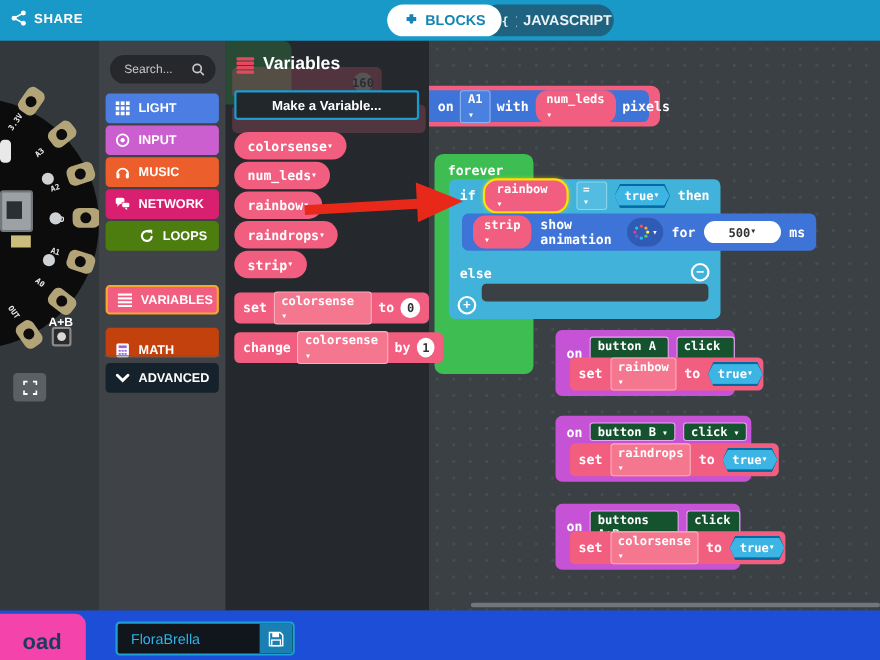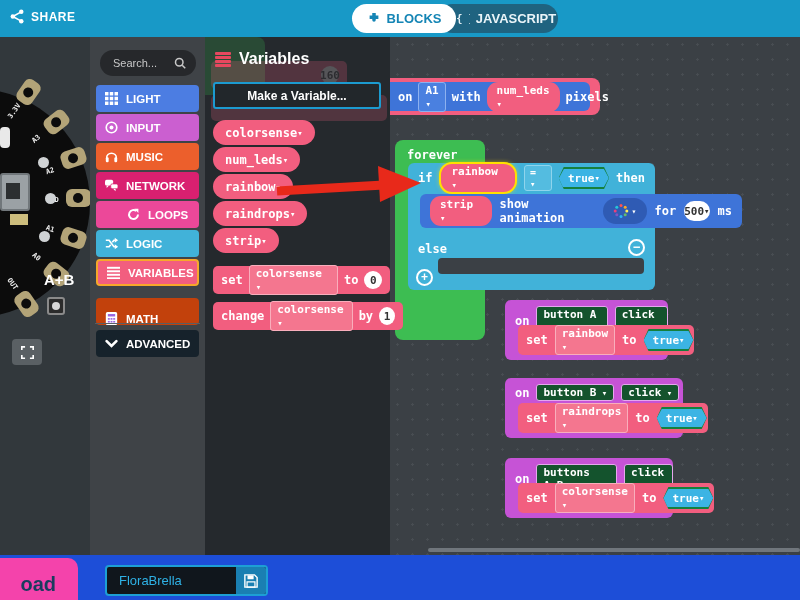--- a/index.html
+++ b/index.html
@@ -20,36 +20,36 @@
   #simcol { left:0; top:37px; width:90px; height:518px; background:#32383c; overflow:hidden; }
   #board { left:-138px; top:52px; width:228px; height:228px; border-radius:50%; background:#0c0c0c; }
   .pad { width:25px; height:18px; background:#b3a478; border-radius:6px; position:absolute; }
   .pad::after { content:""; position:absolute; left:7px; top:4px; width:10px; height:10px; border-radius:50%; background:#0c0c0c; }
   .padlbl { position:absolute; color:#eee; font-size:7px; font-weight:bold; font-family:"DejaVu Sans Mono",monospace; }
   .sdot { position:absolute; width:11px; height:11px; border-radius:50%; background:#cfd2d4; }
   #sw { left:0px; top:136px; width:30px; height:38px; background:#9ba1a5; border-radius:3px; border:2px solid #71777b; }
   #sw::after { content:""; position:absolute; left:4px; top:8px; width:14px; height:16px; background:#2c2f31; }
   #thermo { left:0px; top:90px; width:10px; height:21px; background:#e9e9e9; border-radius:4px; }
   #led { left:10px; top:177px; width:18px; height:11px; background:#cdbd7d; }
-  #ab-label { left:44px; top:234px; color:#fff; font-size:15px; font-weight:bold; }
+  #ab-label { left:44px; top:250px; color:#fff; font-size:11px; font-weight:bold; }
   #ab-btn { left:47px; top:260px; width:18px; height:18px; background:#2b2b2b; border:2px solid #8a8a8a; border-radius:3px; cursor:pointer; }
   #ab-btn::after { content:""; position:absolute; left:3px; top:3px; width:8px; height:8px; border-radius:50%; background:#d8d8d8; }
   #fullscreen-btn { left:12px; top:302px; width:30px; height:26px; background:#5a6064; border-radius:4px; display:flex; align-items:center; justify-content:center; cursor:pointer; }
 
   
   #sidebar { left:90px; top:37px; width:115px; height:518px; background:#3f4347; }
   #searchpill { left:10px; top:13px; width:96px; height:26px; background:#26282b; border-radius:13px; display:flex; align-items:center; justify-content:space-between; padding:0 10px 0 13px; cursor:text; }
   #searchpill span { color:#c8c8c8; font-size:11px; }
   .cat { position:absolute; left:6px; width:103px; height:27px; border-radius:4px; display:flex; align-items:center; gap:8px; padding-left:9px; color:#fff; font-weight:bold; font-size:11.5px; cursor:pointer; }
   .cat svg { flex:0 0 auto; }
   #cat-light    { top:48px;  background:#4c7de2; }
   #cat-input    { top:77px;  background:#cb5fd0; }
   #cat-music    { top:106px; background:#ec5f2c; }
   #cat-network  { top:135px; background:#d92070; }
-  #cat-loops    { top:164px; background:#ec4899;padding-left:31px; }
+  #cat-loops    { top:164px; background:#4d7c0f;padding-left:31px; }
   #cat-logic    { top:193px; background:#41b2d9; }
   #cat-variables{ top:222px; background:#f25e7f; border:2px solid #f7a82a; }
   #cat-math     { top:261px; background:#c2410c;align-items:flex-end; }
   #tb-divider { left:5px; top:286px; width:105px; height:1px; background:#5a5e63; }
   #cat-advanced { top:293px; background:#16222b; }
 
   
   #flyout { left:205px; top:37px; width:185px; height:518px; background:rgba(36,41,45,0.96); z-index:20; }
   .ghost { opacity:.22; pointer-events:none; }
   #fly-title-row { left:10px; top:13px; display:flex; align-items:center; gap:8px; }
@@ -68,25 +68,25 @@
   #strip-frag-inner { left:0; top:4px; width:200px; height:29px; background:#3e74d8; border-radius:0 6px 6px 0; display:flex; align-items:center; gap:6px; padding-left:8px; }
   .bluebox { background:#4a80e0; border:1px solid #8db1ef; border-radius:3px; padding:1px 6px; font-size:11px; }
   .spill { background:#f25e7f; border-radius:11px; padding:2px 10px; font-size:11px; }
 
   #forever { left:5px; top:103px; width:90px; height:200px; background:#3dbd52; border-radius:8px; }
   #forever > span { position:absolute; left:12px; top:8px; }
   #ifblock { left:18px; top:126px; width:247px; height:127px; background:#41b2d9; border-radius:6px; }
   #ifrow { left:0; top:0; width:247px; height:30px; display:flex; align-items:center; gap:7px; padding:0 10px; }
   .ypill { background:#f25e7f; border:2px solid #ffe000; border-radius:13px; padding:1px 10px; font-size:11px; box-shadow:0 0 4px #ffe00088; }
   .opbox { background:#54bce0; border:1px solid #8fd4ec; border-radius:3px; padding:1px 5px; font-size:10px; }
-  .hexo { position:relative; width:54px; height:22px; clip-path:polygon(10% 0,90% 0,100% 50%,90% 100%,10% 100%,0 50%); background:#15803d; display:flex; align-items:center; justify-content:center; }
+  .hexo { position:relative; width:54px; height:22px; clip-path:polygon(10% 0,90% 0,100% 50%,90% 100%,10% 100%,0 50%); background:#0369a1; display:flex; align-items:center; }
   .hexi { width:50px; height:18px; clip-path:polygon(10% 0,90% 0,100% 50%,90% 100%,0 100%,0 50%, 10% 0); background:#3cb4e4; display:flex; align-items:center; justify-content:center; font-size:11px; }
   #animblock { left:12px; top:31px; width:322px; height:34px; background:#3e74d8; border-radius:6px; display:flex; align-items:center; gap:8px; padding:0 10px; z-index:5; }
   .anim-oval { width:46px; height:26px; background:#2f5bb4; border-radius:13px; display:flex; align-items:center; justify-content:center; gap:2px; }
-  .whiteoval { background:#fff; color:#333; border-radius:10px; height:20px; padding:0 0; display:flex; align-items:center; font-size:11px; font-weight:bold; font-family:"DejaVu Sans Mono",monospace; }
+  .whiteoval { background:#fff; color:#333; border-radius:10px; height:20px; padding:0 22px; display:flex; align-items:center; font-size:11px; font-weight:bold; font-family:"DejaVu Sans Mono",monospace; }
   #elserow { left:0; top:67px; width:247px; height:26px; display:flex; align-items:flex-end; padding:0 10px; justify-content:space-between; }
   .circbtn { width:17px; height:17px; border:2px solid #fff; border-radius:50%; color:#fff; font-size:12px; line-height:13px; text-align:center; font-weight:bold; cursor:pointer; }
   #ifslot { left:30px; top:95px; width:206px; height:16px; background:#3b4045; border-radius:4px; }
   #plusbtn { left:8px; top:106px; }
 
   .evt { position:absolute; background:#c653d6; border-radius:6px; }
   .evt-head { display:flex; align-items:center; gap:7px; padding:6px 0 0 10px; }
   .pbox { background:#14532d; border:1px solid #e6a7ee; border-radius:3px; padding:1px 6px; font-size:11px; }
   .evt-set { position:absolute; background:#f25e7f; border-radius:5px; height:30px; display:flex; align-items:center; gap:7px; padding:0 8px; }
 
@@ -209,27 +209,20 @@
         </svg>
       <span>NETWORK</span>
     </div>
     <div id="cat-loops" class="cat">
       <svg width="13" height="13" viewBox="0 0 16 16">
           <path d="M13.5 8a5.5 5.5 0 1 1-2-4.2" stroke="#fff" stroke-width="2.4" fill="none"></path>
           <path d="M9 1h5v5z" fill="#fff"></path>
         </svg>
       <span>LOOPS</span>
     </div>
-    <div id="cat-logic" class="cat">
-      <svg width="13" height="13" viewBox="0 0 16 16">
-          <path d="M1 4h4l6 8h4M1 12h4l2-2.5M9 6.5 11 4h4" stroke="#fff" stroke-width="2" fill="none"></path>
-          <path d="M12 1l4 3-4 3zM12 9l4 3-4 3z" fill="#fff"></path>
-        </svg>
-      <span>LOGIC</span>
-    </div>
     <div id="cat-variables" class="cat">
       <svg width="13" height="13" viewBox="0 0 16 16">
           <g fill="#fff">
             <rect x="0" y="1" width="16" height="2.4"></rect>
             <rect x="0" y="5.3" width="16" height="2.4"></rect>
             <rect x="0" y="9.6" width="16" height="2.4"></rect>
             <rect x="0" y="13.9" width="16" height="2.4"></rect>
           </g>
         </svg>
       <span>VARIABLES</span>

